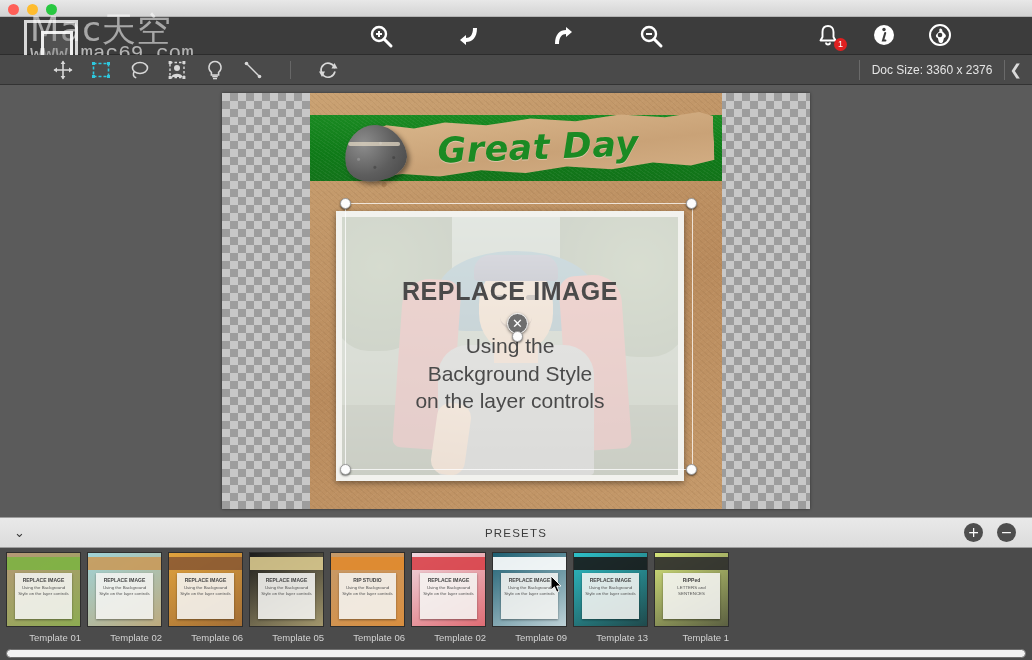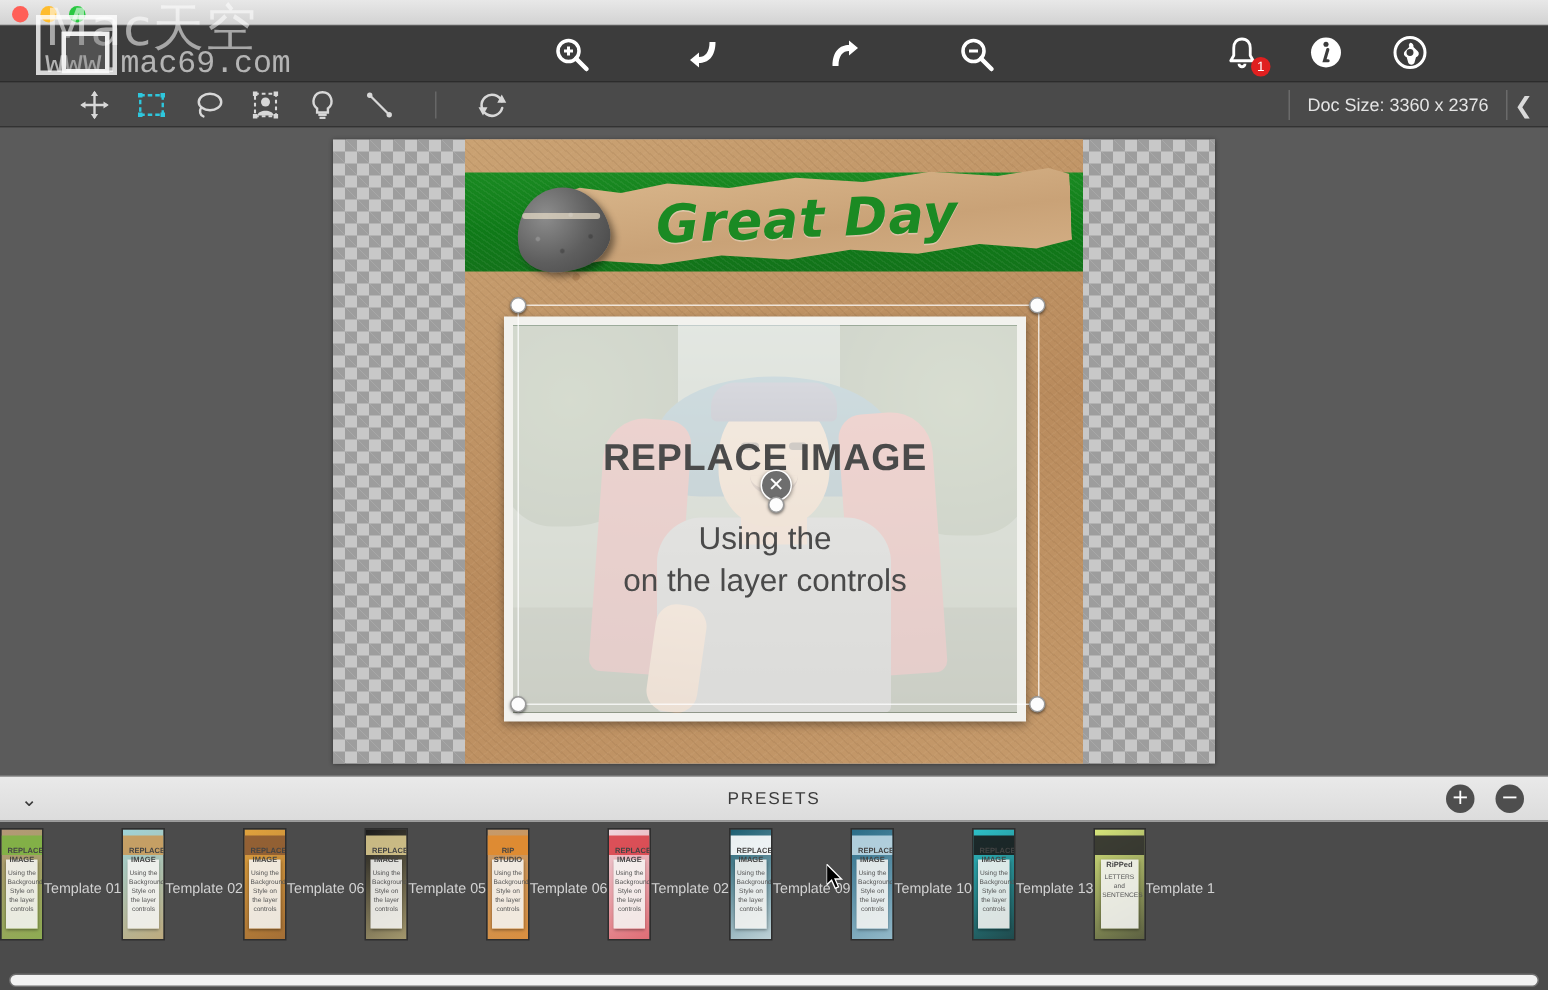--- a/index.html
+++ b/index.html
@@ -259,21 +259,21 @@
 
   
   .preset-strip {
     position: absolute; left: 0; top: 548px; width: 1032px; height: 98px;
     background: #4b4b4b;
     display: flex; align-items: flex-start;
     overflow: hidden;
   }
   .preset {
     width: 81px; flex: 0 0 81px; margin: 4px 0 0 0;
-    display: flex; flex-direction: row; align-items: center; cursor: pointer;
+    display: flex; flex-direction: column; align-items: flex-end; cursor: pointer;
   }
   .thumb {
     width: 75px; height: 75px;
     border: 1px solid #2e2e2e;
     position: relative; overflow: hidden;
     background: #ddd;
   }
   .preset.selected .thumb { border: 3px solid #2ec7dd; }
   .plabel {
     margin-top: 5px; font-size: 9.5px; color: #d2d2d2;
@@ -292,21 +292,21 @@
   .hscroll {
     position: absolute; left: 0; top: 646px; width: 1032px; height: 14px;
     background: #4b4b4b; display: flex; align-items: center;
   }
   .hscroll-track {
     margin: 0 6px; width: 1020px; height: 9px; border-radius: 5px;
     background: #f2f2f2; border: 1px solid #6f6f6f; cursor: pointer;
   }
 
   
-  .wm { position: absolute; left: 30px; top: 2px; pointer-events: none; }
+  .wm { position: absolute; left: 30px; top: 12px; pointer-events: none; }
   .wm-line1 {
     font-family: "DejaVu Sans", sans-serif; font-size: 34px;
     color: rgba(255,255,255,.55); letter-spacing: 1px; line-height: 34px;
   }
   .wm-line2 {
     font-family: Liberation Mono, monospace; font-size: 21px;
     color: rgba(255,255,255,.62); line-height: 20px; margin-top: -2px;
   }
   .wm-logo {
     position: absolute; left: -6px; top: 8px; width: 54px; height: 40px;
@@ -495,20 +495,21 @@
               <div class="ph-head"></div>
               <div class="ph-bandana"></div>
               <div class="ph-eyeL"></div>
               <div class="ph-eyeR"></div>
               <div class="ph-smile"></div>
               <div class="ph-arm"></div>
             </div>
             <div class="overlay">
               <div class="ov-title">REPLACE IMAGE</div>
               <div class="ov-line">Using the</div>
+              <div class="ov-line">Background Style</div>
               <div class="ov-line">on the layer controls</div>
             </div>
           </div>
         </div>
       </div>
     </div>
 
     <div class="sel-rect"></div>
     <div class="close-btn">✕</div>
     <div class="handle tl"></div>
@@ -578,28 +579,20 @@
       </div>
       <div class="preset">
         <div class="thumb" style="background: linear-gradient(150deg, rgb(29, 95, 114), rgb(255, 255, 255) 140%);">
           <div style="position: absolute; left: 0px; top: 6%; width: 100%; height: 17%; background: rgb(255, 255, 255); opacity: 0.9;"></div>
           <div style="position: absolute; left: 11%; top: 28%; width: 78%; height: 62%; background: rgba(245, 245, 242, 0.88); box-shadow: rgba(0, 0, 0, 0.4) 0px 1px 2px;"></div>
           <div class="tmini"><b>REPLACE IMAGE</b>Using the Background Style on the layer controls</div>
         </div>
         <div class="plabel">Template 09</div>
       </div>
       <div class="preset">
-        <div class="thumb" style="background: linear-gradient(150deg, rgb(42, 108, 135), rgb(188, 215, 227) 140%);">
-          <div style="position: absolute; left: 0px; top: 6%; width: 100%; height: 17%; background: rgb(188, 215, 227); opacity: 0.9;"></div>
-          <div style="position: absolute; left: 11%; top: 28%; width: 78%; height: 62%; background: rgba(245, 245, 242, 0.88); box-shadow: rgba(0, 0, 0, 0.4) 0px 1px 2px;"></div>
-          <div class="tmini"><b>REPLACE IMAGE</b>Using the Background Style on the layer controls</div>
-        </div>
-        <div class="plabel">Template 10</div>
-      </div>
-      <div class="preset">
         <div class="thumb" style="background: linear-gradient(150deg, rgb(45, 192, 200), rgb(26, 26, 26) 140%);">
           <div style="position: absolute; left: 0px; top: 6%; width: 100%; height: 17%; background: rgb(26, 26, 26); opacity: 0.9;"></div>
           <div style="position: absolute; left: 11%; top: 28%; width: 78%; height: 62%; background: rgba(245, 245, 242, 0.88); box-shadow: rgba(0, 0, 0, 0.4) 0px 1px 2px;"></div>
           <div class="tmini"><b>REPLACE IMAGE</b>Using the Background Style on the layer controls</div>
         </div>
         <div class="plabel">Template 13</div>
       </div>
       <div class="preset">
         <div class="thumb" style="background: linear-gradient(150deg, rgb(213, 228, 122), rgb(43, 43, 43) 140%);">
           <div style="position: absolute; left: 0px; top: 6%; width: 100%; height: 17%; background: rgb(43, 43, 43); opacity: 0.9;"></div>

